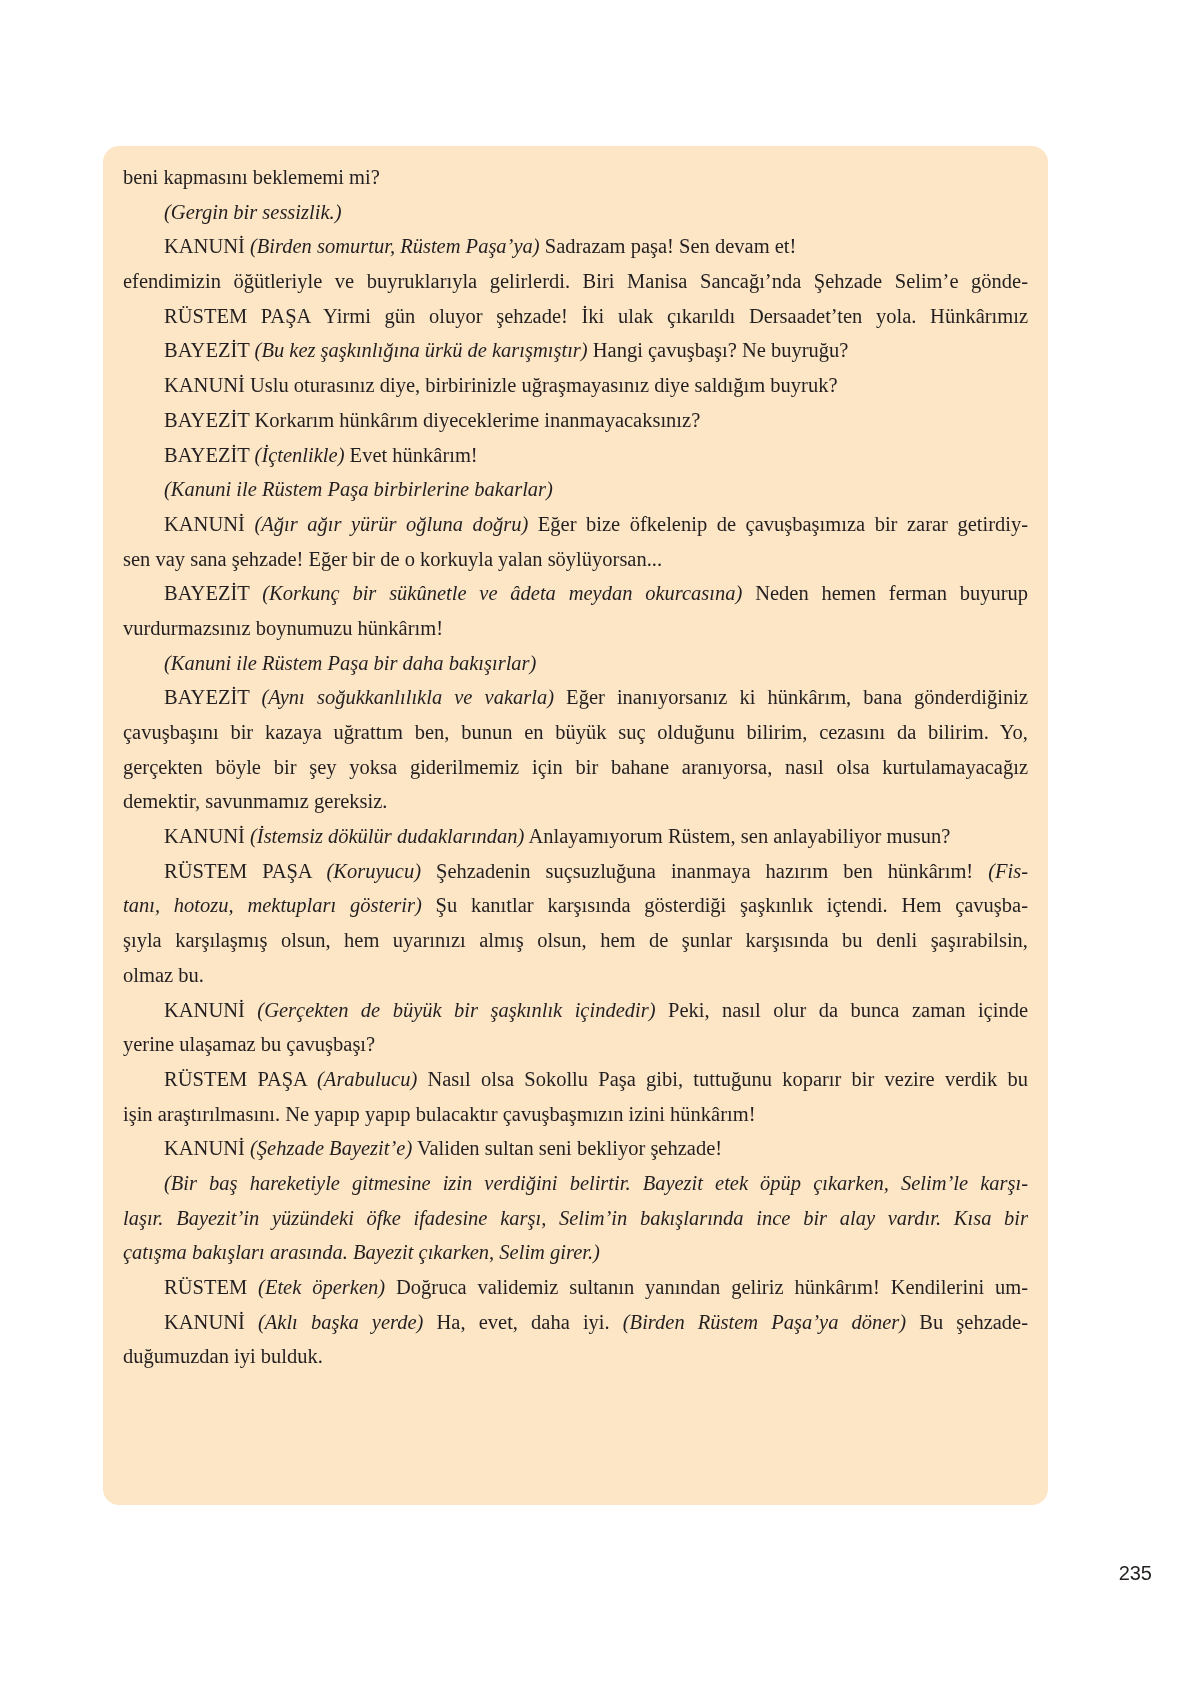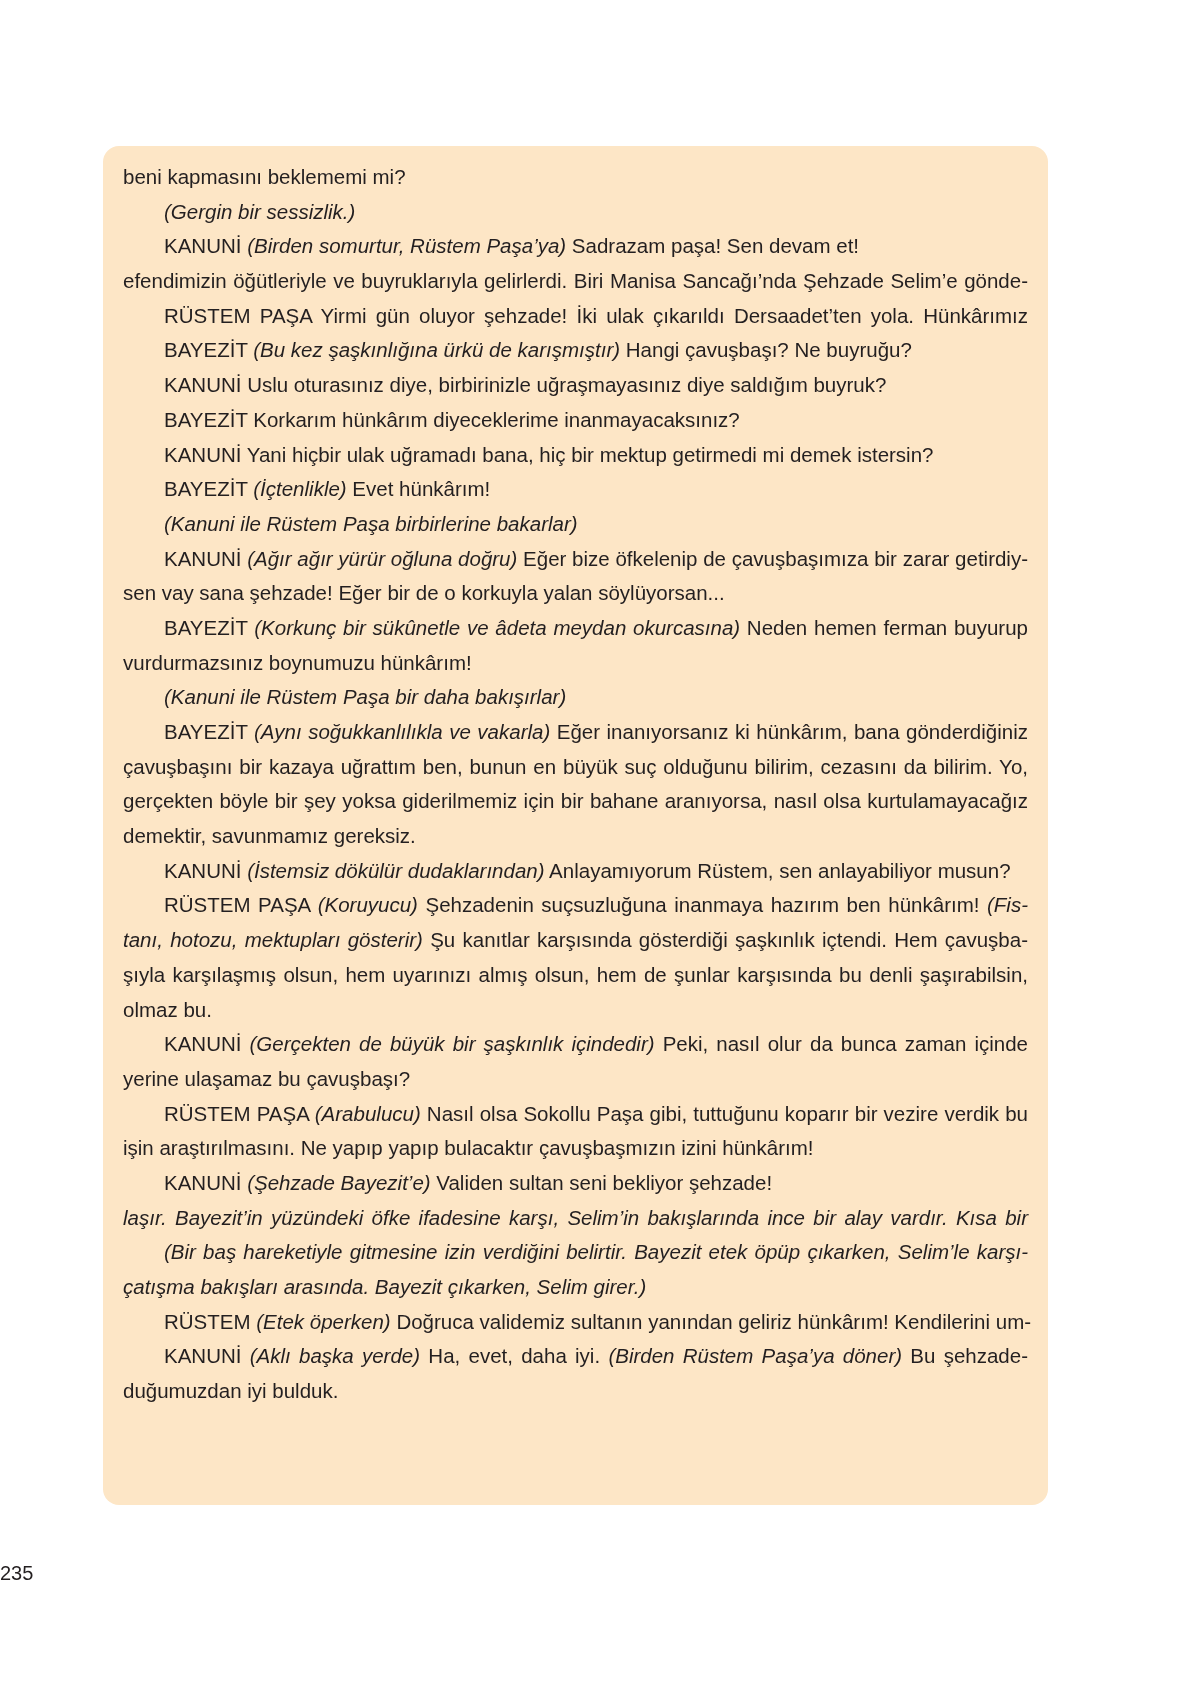--- a/index.html
+++ b/index.html
@@ -22,20 +22,21 @@
     width: 945px;
     height: 1359px;
     background: #fde6c6;
     border-radius: 16px;
   }
   .text {
     position: absolute;
     left: 123px;
     top: 160px;
     width: 905px;
+    font-family: Liberation Serif, serif;
   }
   .line {
     height: 34.7px;
     line-height: 34.7px;
     font-size: 20.5px;
     white-space: nowrap;
     text-align: justify;
     text-align-last: justify;
   }
   .line.last {
@@ -43,39 +44,38 @@
   }
   .line.indent {
     padding-left: 41px;
   }
   .it { font-style: italic; }
   .page-number {
     position: absolute;
     left: 0;
     width: 1152px;
     top: 1560px;
-    text-align: left;
+    text-align: right;
     font-size: 20px;
     line-height: 26px;
   }
 </style>
 </head>
 <body style="color: rgb(35, 31, 32);">
 
 <div class="box" style="background: rgb(253, 230, 198);"></div>
 <div class="text" id="text-col">
     <div class="line last"><span>beni kapmasını beklememi mi?</span></div>
     <div class="line indent last"><span class="it">(Gergin bir sessizlik.)</span></div>
     <div class="line indent last"><span>KANUNİ </span><span class="it">(Birden somurtur, Rüstem Paşa’ya)</span><span> Sadrazam paşa! Sen devam et!</span></div>
     <div class="line"><span>efendimizin öğütleriyle ve buyruklarıyla gelirlerdi. Biri Manisa Sancağı’nda Şehzade Selim’e gönde-</span></div>
     <div class="line indent"><span>RÜSTEM PAŞA Yirmi gün oluyor şehzade! İki ulak çıkarıldı Dersaadet’ten yola. Hünkârımız</span></div>
     <div class="line indent last"><span>BAYEZİT </span><span class="it">(Bu kez şaşkınlığına ürkü de karışmıştır)</span><span> Hangi çavuşbaşı? Ne buyruğu?</span></div>
     <div class="line indent last"><span>KANUNİ Uslu oturasınız diye, birbirinizle uğraşmayasınız diye saldığım buyruk?</span></div>
     <div class="line indent last"><span>BAYEZİT Korkarım hünkârım diyeceklerime inanmayacaksınız?</span></div>
-    <div class="line indent last"><span>KANUNİ Yani hiçbir ulak uğramadı bana, hiç bir mektup getirmedi mi demek istersin?</span></div>
     <div class="line indent last"><span>BAYEZİT </span><span class="it">(İçtenlikle)</span><span> Evet hünkârım!</span></div>
     <div class="line indent last"><span class="it">(Kanuni ile Rüstem Paşa birbirlerine bakarlar)</span></div>
     <div class="line indent"><span>KANUNİ </span><span class="it">(Ağır ağır yürür oğluna doğru)</span><span> Eğer bize öfkelenip de çavuşbaşımıza bir zarar getirdiy-</span></div>
     <div class="line last"><span>sen vay sana şehzade! Eğer bir de o korkuyla yalan söylüyorsan...</span></div>
     <div class="line indent"><span>BAYEZİT </span><span class="it">(Korkunç bir sükûnetle ve âdeta meydan okurcasına)</span><span> Neden hemen ferman buyurup</span></div>
     <div class="line last"><span>vurdurmazsınız boynumuzu hünkârım!</span></div>
     <div class="line indent last"><span class="it">(Kanuni ile Rüstem Paşa bir daha bakışırlar)</span></div>
     <div class="line indent"><span>BAYEZİT </span><span class="it">(Aynı soğukkanlılıkla ve vakarla)</span><span> Eğer inanıyorsanız ki hünkârım, bana gönderdiğiniz</span></div>
     <div class="line"><span>çavuşbaşını bir kazaya uğrattım ben, bunun en büyük suç olduğunu bilirim, cezasını da bilirim. Yo,</span></div>
     <div class="line"><span>gerçekten böyle bir şey yoksa giderilmemiz için bir bahane aranıyorsa, nasıl olsa kurtulamayacağız</span></div>
@@ -83,20 +83,20 @@
     <div class="line indent last"><span>KANUNİ </span><span class="it">(İstemsiz dökülür dudaklarından)</span><span> Anlayamıyorum Rüstem, sen anlayabiliyor musun?</span></div>
     <div class="line indent"><span>RÜSTEM PAŞA </span><span class="it">(Koruyucu)</span><span> Şehzadenin suçsuzluğuna inanmaya hazırım ben hünkârım! </span><span class="it">(Fis-</span></div>
     <div class="line"><span class="it">tanı, hotozu, mektupları gösterir)</span><span> Şu kanıtlar karşısında gösterdiği şaşkınlık içtendi. Hem çavuşba-</span></div>
     <div class="line"><span>şıyla karşılaşmış olsun, hem uyarınızı almış olsun, hem de şunlar karşısında bu denli şaşırabilsin,</span></div>
     <div class="line last"><span>olmaz bu.</span></div>
     <div class="line indent"><span>KANUNİ </span><span class="it">(Gerçekten de büyük bir şaşkınlık içindedir)</span><span> Peki, nasıl olur da bunca zaman içinde</span></div>
     <div class="line last"><span>yerine ulaşamaz bu çavuşbaşı?</span></div>
     <div class="line indent"><span>RÜSTEM PAŞA </span><span class="it">(Arabulucu)</span><span> Nasıl olsa Sokollu Paşa gibi, tuttuğunu koparır bir vezire verdik bu</span></div>
     <div class="line last"><span>işin araştırılmasını. Ne yapıp yapıp bulacaktır çavuşbaşmızın izini hünkârım!</span></div>
     <div class="line indent last"><span>KANUNİ </span><span class="it">(Şehzade Bayezit’e)</span><span> Validen sultan seni bekliyor şehzade!</span></div>
+    <div class="line indent"><span class="it">(Bir baş hareketiyle gitmesine izin verdiğini belirtir. Bayezit etek öpüp çıkarken, Selim’le karşı-</span></div>
     <div class="line"><span class="it">laşır. Bayezit’in yüzündeki öfke ifadesine karşı, Selim’in bakışlarında ince bir alay vardır. Kısa bir</span></div>
-    <div class="line indent"><span class="it">(Bir baş hareketiyle gitmesine izin verdiğini belirtir. Bayezit etek öpüp çıkarken, Selim’le karşı-</span></div>
     <div class="line last"><span class="it">çatışma bakışları arasında. Bayezit çıkarken, Selim girer.)</span></div>
     <div class="line indent"><span>RÜSTEM </span><span class="it">(Etek öperken)</span><span> Doğruca validemiz sultanın yanından geliriz hünkârım! Kendilerini um-</span></div>
     <div class="line indent"><span>KANUNİ </span><span class="it">(Aklı başka yerde)</span><span> Ha, evet, daha iyi. </span><span class="it">(Birden Rüstem Paşa’ya döner)</span><span> Bu şehzade-</span></div>
     <div class="line last"><span>duğumuzdan iyi bulduk.</span></div>
   </div>
 <div class="page-number">235</div>
 
 </body></html>

